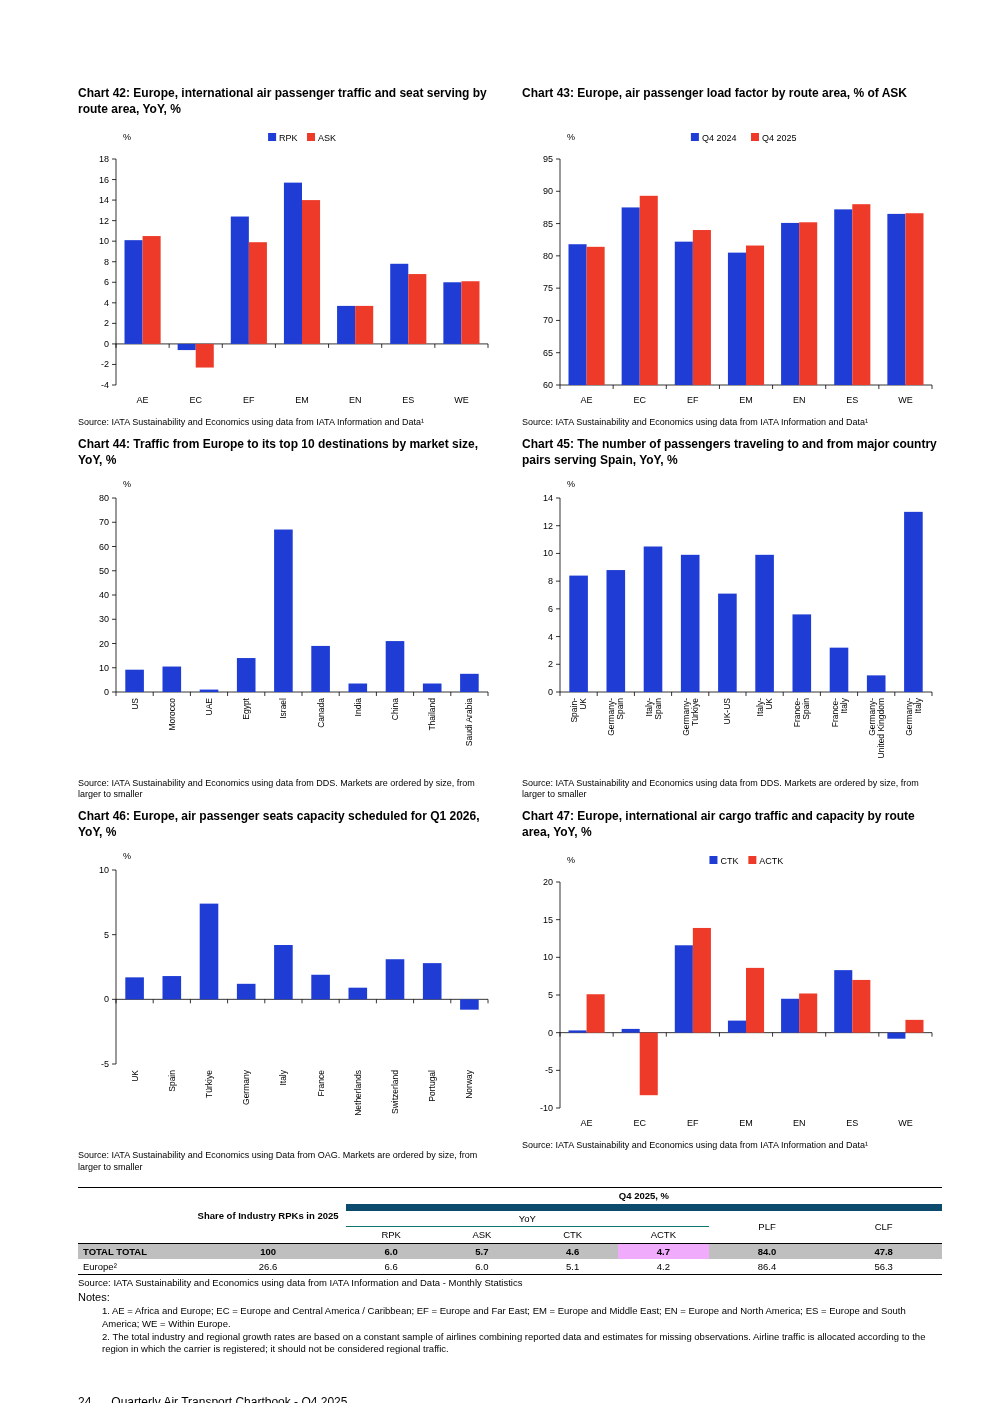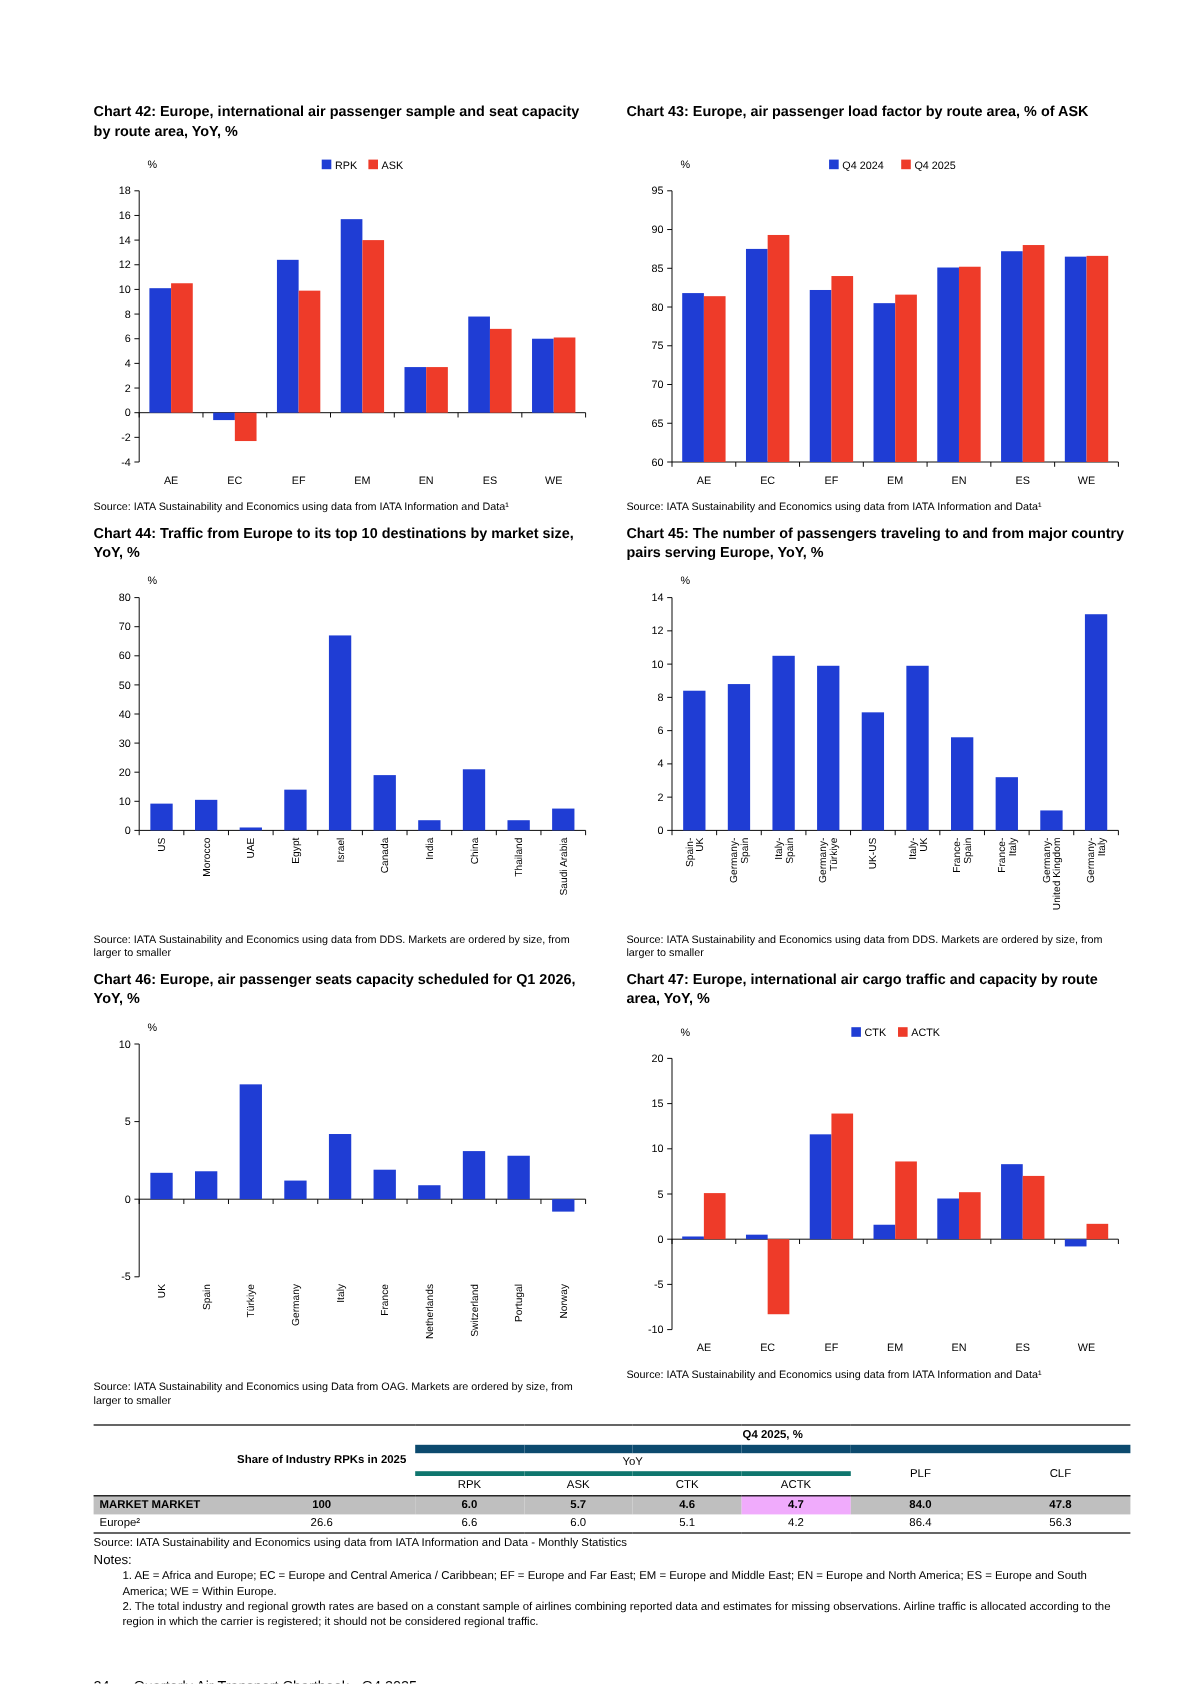--- a/index.html
+++ b/index.html
@@ -17,39 +17,39 @@
   .chart-source { font-size: 9px; line-height: 1.3; margin-top: 2px; }
 
   .summary-table {
     width: 100%; border-collapse: collapse; font-size: 9.5px;
     margin-top: 6px; border-top: 1.5px solid #000; border-bottom: 1.5px solid #000;
   }
   .summary-table td { padding: 2px 3px; text-align: center; vertical-align: middle; line-height: 1.2; }
   .summary-table td.cell-label { text-align: left; padding-left: 5px; }
   .summary-table .share-head { font-weight: bold; }
   .summary-table .q4-head { font-weight: bold; border-bottom: 7px solid #0c4a6e; }
-  .summary-table .yoy-head { border-bottom: 4px solid #0f766e; }
+  .summary-table .yoy-head { border-bottom: 1px solid #0f766e; }
   .summary-table tbody tr:first-child td { border-top: 1px solid #000; }
   .summary-table tr.row-total td { font-weight: bold; }
 
   .table-source { font-size: 9.5px; line-height: 1.35; margin-top: 2px; }
   .notes-label { font-size: 11px; line-height: 1.35; }
   .note { font-size: 9.5px; line-height: 1.35; margin-left: 24px; }
   .page-footer { margin-top: 39px; font-size: 12px; }
   .page-footer .page-num { margin-right: 20px; }
 </style>
 </head>
 <body>
 
 <div class="page">
 
   <div class="charts-grid">
 
     <section class="chart-block">
-      <h3 class="chart-title">Chart 42: Europe, international air passenger sample and seat capacity by route area, YoY, %</h3>
+      <h3 class="chart-title">Chart 42: Europe, international air passenger traffic and seat serving by route area, YoY, %</h3>
       <svg class="chart" width="420" height="292">
           <rect x="190.1" y="10" width="8" height="8" fill="#1f3dd4"></rect>
           <text x="201.1" y="17.5" font-size="9">RPK</text>
           <rect x="229" y="10" width="8" height="8" fill="#ee3b29"></rect>
           <text x="240" y="17.5" font-size="9">ASK</text>
           <text x="45" y="17" font-size="9">%</text>
           <line x1="34" x2="38" y1="262" y2="262" stroke="#000" stroke-width="0.8"></line>
           <text x="31" y="265" text-anchor="end" font-size="9">-4</text>
           <line x1="34" x2="38" y1="241.45454545454544" y2="241.45454545454544" stroke="#000" stroke-width="0.8"></line>
           <text x="31" y="244.45454545454544" text-anchor="end" font-size="9">-2</text>
@@ -220,21 +220,21 @@
           <text transform="translate(245.60000000000002,224) rotate(-90)" text-anchor="end" font-size="8.5">Canada</text>
           <text transform="translate(282.8,224) rotate(-90)" text-anchor="end" font-size="8.5">India</text>
           <text transform="translate(320,224) rotate(-90)" text-anchor="end" font-size="8.5">China</text>
           <text transform="translate(357.20000000000005,224) rotate(-90)" text-anchor="end" font-size="8.5">Thailand</text>
           <text transform="translate(394.40000000000003,224) rotate(-90)" text-anchor="end" font-size="8.5">Saudi Arabia</text>
         </svg>
       <p class="chart-source">Source: IATA Sustainability and Economics using data from DDS. Markets are ordered by size, from larger to smaller</p>
     </section>
 
     <section class="chart-block">
-      <h3 class="chart-title">Chart 45: The number of passengers traveling to and from major country pairs serving Europe, YoY, %</h3>
+      <h3 class="chart-title">Chart 45: The number of passengers traveling to and from major country pairs serving Spain, YoY, %</h3>
       <svg class="chart" width="420" height="302">
           <text x="45" y="13" font-size="9">%</text>
           <line x1="34" x2="38" y1="218" y2="218" stroke="#000" stroke-width="0.8"></line>
           <text x="31" y="221" text-anchor="end" font-size="9">0</text>
           <line x1="34" x2="38" y1="190.2857142857143" y2="190.2857142857143" stroke="#000" stroke-width="0.8"></line>
           <text x="31" y="193.2857142857143" text-anchor="end" font-size="9">2</text>
           <line x1="34" x2="38" y1="162.57142857142858" y2="162.57142857142858" stroke="#000" stroke-width="0.8"></line>
           <text x="31" y="165.57142857142858" text-anchor="end" font-size="9">4</text>
           <line x1="34" x2="38" y1="134.85714285714283" y2="134.85714285714283" stroke="#000" stroke-width="0.8"></line>
           <text x="31" y="137.85714285714283" text-anchor="end" font-size="9">6</text>
@@ -424,21 +424,21 @@
       </tr>
       <tr>
         <td>RPK</td>
         <td>ASK</td>
         <td>CTK</td>
         <td>ACTK</td>
       </tr>
     </thead>
     <tbody>
       <tr class="row-total">
-        <td class="cell-label" style="background: rgb(191, 191, 191);">MARKET MARKET</td>
+        <td class="cell-label" style="background: rgb(191, 191, 191);">TOTAL TOTAL</td>
         <td style="background: rgb(191, 191, 191);">100</td>
         <td style="background: rgb(191, 191, 191);">6.0</td>
         <td style="background: rgb(191, 191, 191);">5.7</td>
         <td style="background: rgb(191, 191, 191);">4.6</td>
         <td style="background: #f0abfc;">4.7</td>
         <td style="background: rgb(191, 191, 191);">84.0</td>
         <td style="background: rgb(191, 191, 191);">47.8</td>
       </tr>
       <tr>
         <td class="cell-label">Europe²</td>

